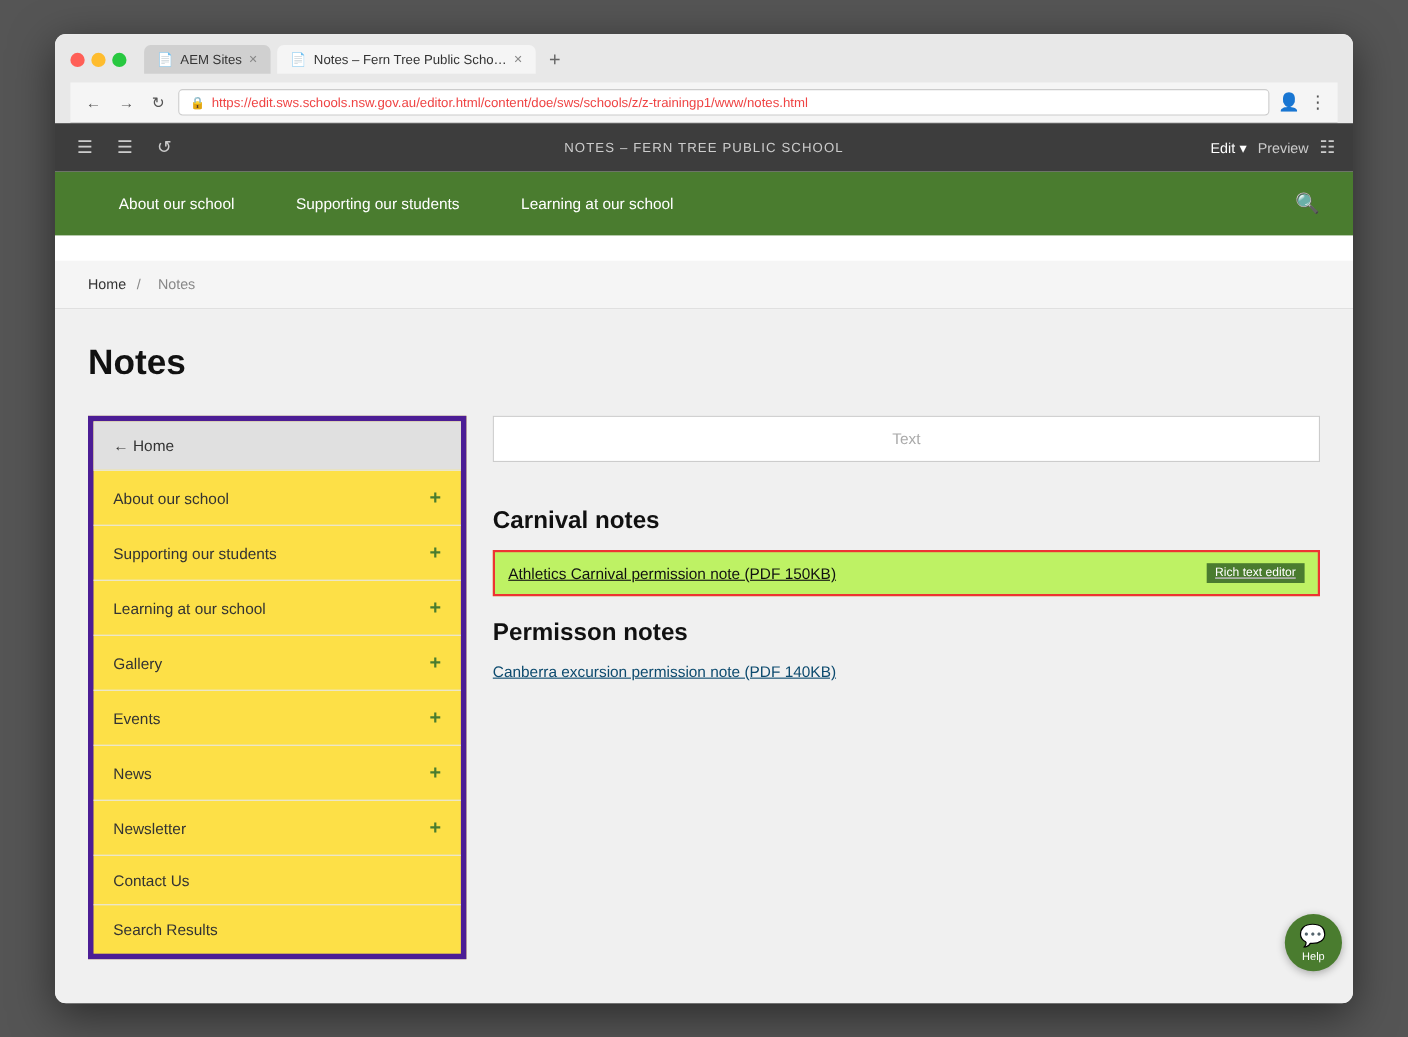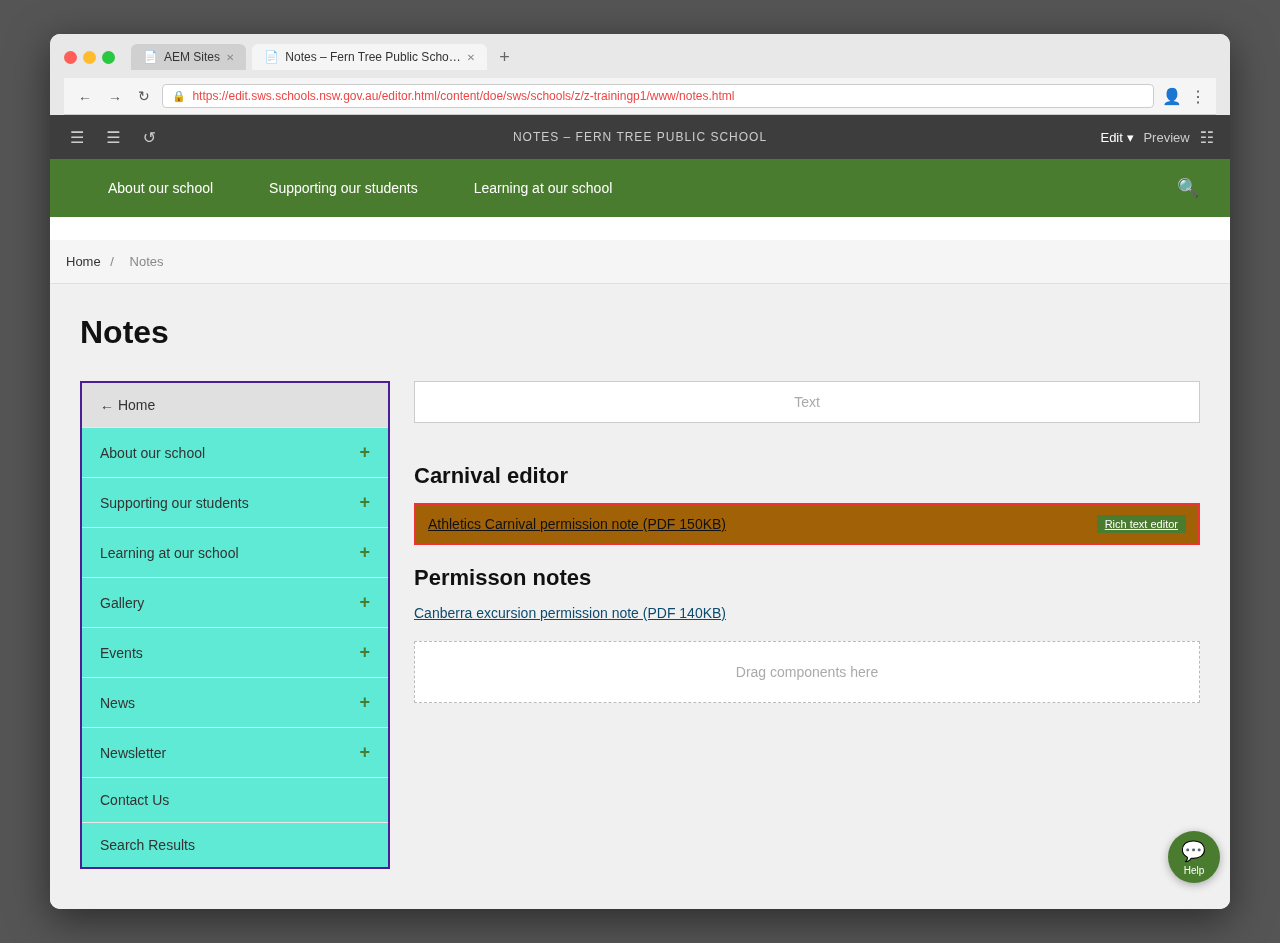--- a/index.html
+++ b/index.html
@@ -113,21 +113,21 @@
     .site-nav-items { display: flex; gap: 0; flex: 1; }
     .nav-item {
       color: #fff; font-size: 14px; padding: 0 28px; height: 58px;
       display: flex; align-items: center; cursor: pointer; text-align: center;
     }
     .nav-search { color: #fff; font-size: 18px; cursor: pointer; margin-left: auto; }
 
     
     .breadcrumb-bar {
       background: #f5f5f5;
-      padding: 14px 16px;
+      padding: 14px 30px;
       border-bottom: 1px solid #e0e0e0;
       margin-top: 23px;
     }
     .breadcrumb { font-size: 13px; color: #555; }
     .breadcrumb a { color: #333; text-decoration: none; }
     .breadcrumb span { margin: 0 6px; color: #888; }
 
     
     .page-content {
       background: #f0f0f0;
@@ -136,23 +136,23 @@
     .page-title {
       font-size: 32px; font-weight: 900; color: #111; margin-bottom: 30px;
     }
 
     .content-layout {
       display: flex; gap: 24px; align-items: flex-start;
     }
 
     
     .sidebar {
-      width: 310px; flex-shrink: 0;
-      background: #5eead4;
-      border: 2px solid #4c1d95;
+      width: 344px; flex-shrink: 0;
+      background: #fde047;
+      border: 5px solid #4c1d95;
     }
     .sidebar-home {
       background: #e0e0e0;
       padding: 14px 18px;
       display: flex; align-items: center; gap: 10px;
       font-size: 14px; color: #333; font-weight: 500;
       cursor: pointer;
     }
     .sidebar-item {
       display: flex; align-items: center; justify-content: space-between;
@@ -186,21 +186,21 @@
     }
 
     .link-item {
       display: flex; align-items: center; justify-content: space-between;
       text-decoration: underline;
       color: #111;
       font-size: 14px;
       padding: 10px 12px;
       border: 2px solid #e33;
       margin-bottom: 20px;
-      background: #a16207;
+      background: #bef264;
       cursor: pointer;
     }
 
     .rich-text-badge {
       background: #4a7c2f;
       color: #fff;
       font-size: 11px;
       padding: 3px 8px;
       white-space: nowrap;
       text-decoration: underline;
@@ -362,34 +362,33 @@
         </div>
         <div class="sidebar-item">
           <span>Search Results</span>
         </div>
       </div>
 
       <div class="main-content">
 
         <div class="text-placeholder">Text</div>
 
-        <h2 class="section-title">Carnival editor</h2>
+        <h2 class="section-title">Carnival notes</h2>
 
         <div class="link-item">
           <span>Athletics Carnival permission note (PDF 150KB)</span>
           <span class="rich-text-badge">Rich text editor</span>
         </div>
 
         <h2 class="section-title">Permisson notes</h2>
 
         <a class="plain-link">
           <span>Canberra excursion permission note (PDF 140KB)</span>
         </a>
 
-        <div class="drag-zone">Drag components here</div>
 
       </div>
 
     </div>
   </div>
 
 </div>
 
 <div class="help-btn">
   <span class="help-icon">💬</span>

